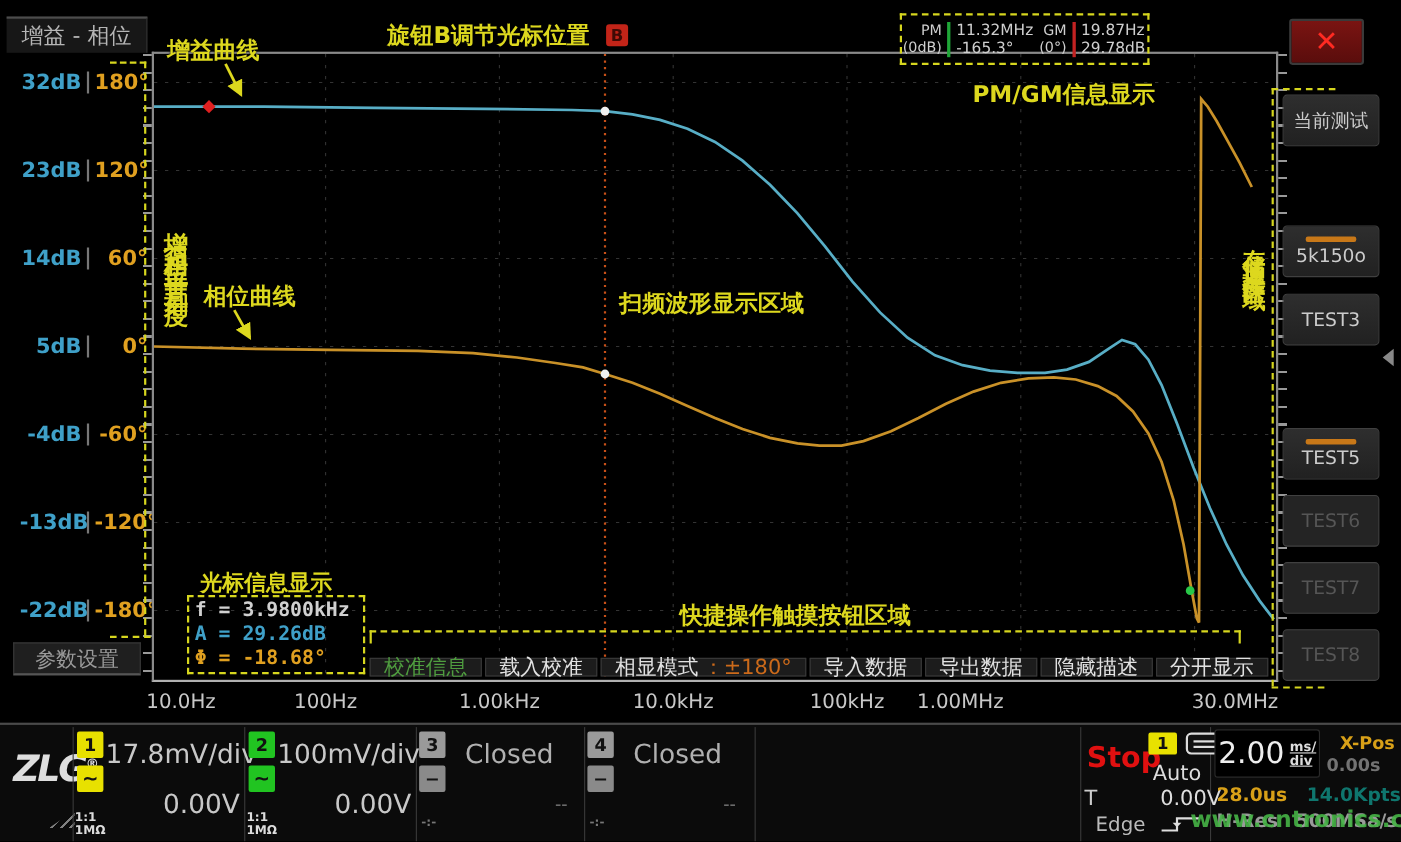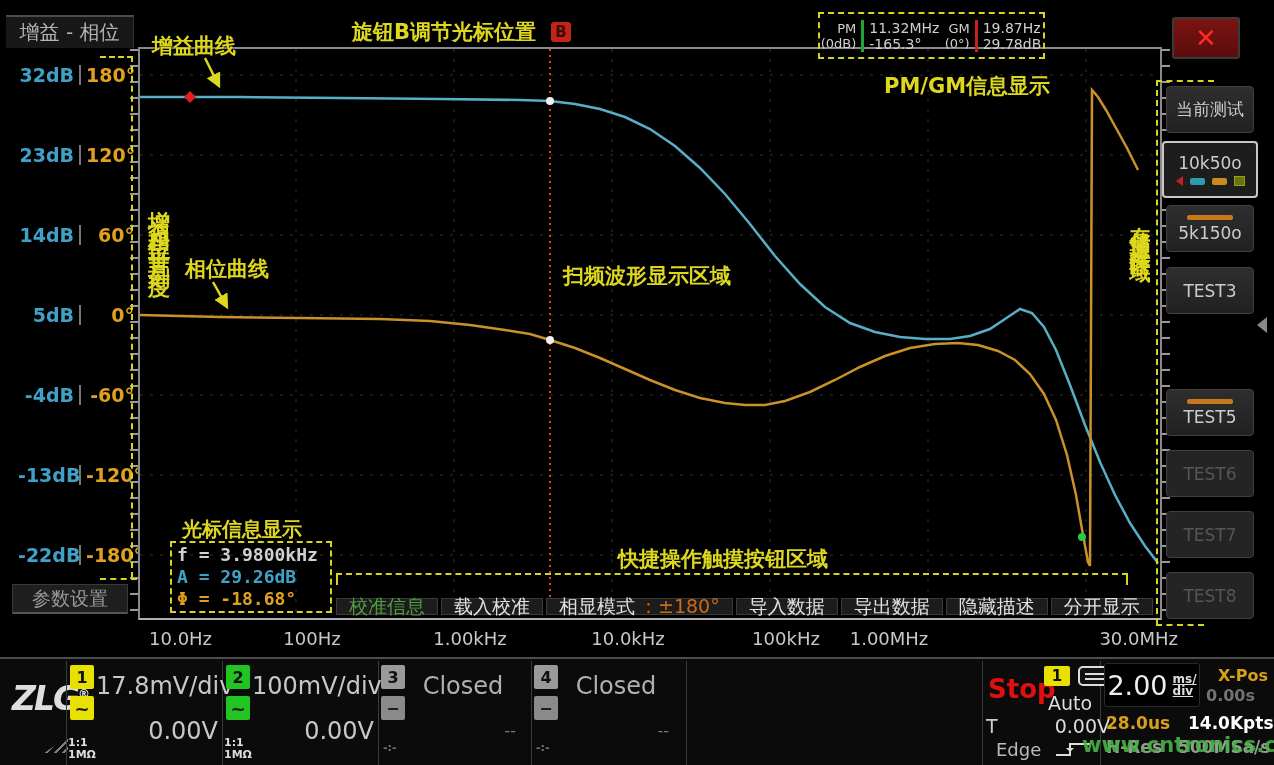--- a/index.html
+++ b/index.html
@@ -46,21 +46,21 @@
   .pmgm-lbls { text-align:right; font-size:13px; line-height:15px; }
   .pmgm-bar { width:3px; height:32px; }
   .pmgm-vals { font-size:14px; line-height:16px; }
 
   
   .cur-box { position:absolute; left:170px; top:541px; width:162px; height:72px; padding:3px 7px;
     font-size:18px; font-weight:bold; line-height:22px; font-family:"DejaVu Sans Mono",monospace; }
   .cur-f { color:#d0d0d0; } .cur-a { color:#3fa0c8; } .cur-p { color:#e0a020; }
 
   
-  .xlab { position:absolute; top:628px; color:#c8c8c8; font-size:18px;margin-left:16px; }
+  .xlab { position:absolute; top:628px; color:#c8c8c8; font-size:18px; }
 
   
   .quick-row { position:absolute; left:336px; top:578px; height:37px; display:flex; gap:3px; }
   .qbtn { background:#1c1c1c; border:1px solid #3a3a3a; color:#e2e2e2; font-size:19px;
     display:flex; align-items:center; padding:0 12px; white-space:nowrap;margin-top:20px; }
   .qbtn-green { color:#4f9d3f; }
   .qbtn-orange { color:#cc6a1a; margin-left:4px; }
 
   
   .close-btn { position:absolute; left:1172px; top:17px; width:68px; height:42px;
@@ -101,21 +101,21 @@
     color:#111; font-size:15px; font-weight:bold; border-radius:2px; display:flex; align-items:center; justify-content:center; }
   .coup-icon { position:absolute; left:1078px; top:7px; width:36px; height:20px;
     border:2px solid #ddd; border-radius:5px; background:#111;
     display:flex; flex-direction:column; justify-content:center; gap:3px; align-items:center; }
   .coup-icon i { display:block; width:22px; height:2px; background:#ddd; }
   .trig-txt { position:absolute; color:#ddd; font-size:19px; }
   .tb-box { position:absolute; left:1104px; top:4px; width:96px; height:44px; background:#000;
     border:1px solid #2a2a2a; border-radius:3px; display:flex; align-items:center; justify-content:center; gap:5px; }
   .tb-scale { color:#eee; font-size:27px; }
   .tb-unit { color:#ddd; font-size:12px; line-height:12px; font-weight:bold;text-decoration:underline; }
-  .orange { color:#d8a018; } .cyan { color:#ffffff; } .gray { color:#9a9a9a; }
+  .orange { color:#d8a018; } .cyan { color:#0f766e; } .gray { color:#9a9a9a; }
   .small-lab { position:absolute; font-size:17px; font-weight:bold; }
   .watermark { position:absolute; left:1082px; top:74px; color:rgba(70,180,70,.9);
     font-size:21px; font-weight:bold; z-index:9; }
 </style>
 </head>
 <body>
 
 <div id="stage">
 
   <div class="hdr-tab">增益 - 相位</div>
@@ -285,29 +285,20 @@
         <span>分开显示</span>
       </div>
   </div>
 
   <div class="close-btn">
       <span>✕</span>
     </div>
   <div class="sbtn" style="top:86px">
       <span>当前测试</span>
     </div>
-  <div class="sbtn sel" style="top:141px">
-    <span>10k50o</span>
-    <span class="chips">
-      <span class="chip-arrow"></span>
-      <span class="chip" style="background:#2e9ab0"></span>
-      <span class="chip" style="background:#c88a18"></span>
-      <span class="chip-sq"></span>
-    </span>
-  </div>
   <div class="sbtn" style="top:205px">
       <span class="mark-bar"></span>
       <span>5k150o</span>
     </div>
   <div class="sbtn" style="top:267px">
       <span>TEST3</span>
     </div>
   <div class="sbtn" style="top:389px">
       <span class="mark-bar"></span>
       <span>TEST5</span>

